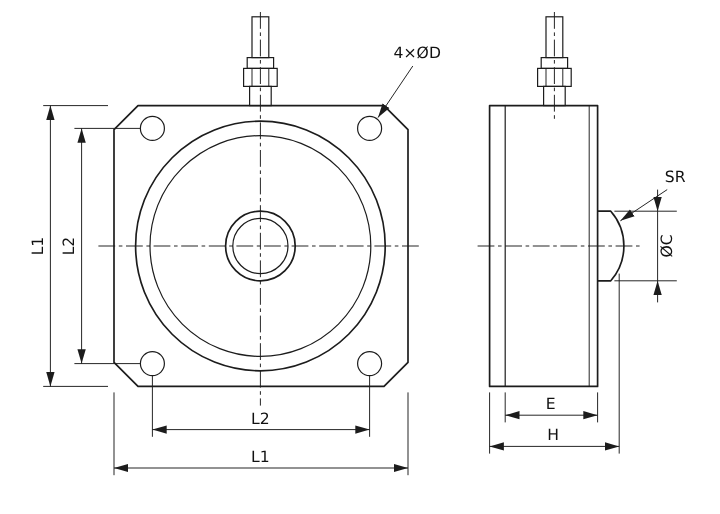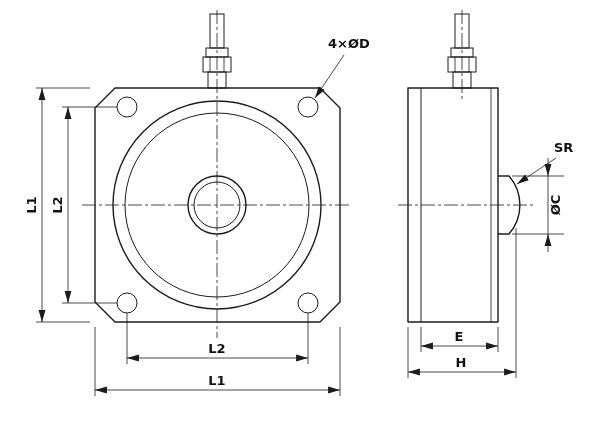--- a/index.html
+++ b/index.html
@@ -1,16 +1,16 @@
 <!DOCTYPE html>
 <html><head>
 <meta charset="utf-8">
 <style>
   html,body{margin:0;padding:0;background:#ffffff;}
-  #stage{position:relative;width:600px;height:428px;background:#ffffff;overflow:hidden;font-weight:bold;}
+  #stage{position:relative;width:600px;height:428px;background:#ffffff;overflow:hidden;}
   svg{display:block;}
   .ol  {fill:none;stroke:#1c1c1c;stroke-width:1.4;stroke-linejoin:round;}
   .med {fill:none;stroke:#1c1c1c;stroke-width:1.0;}
   .thin{fill:none;stroke:#1c1c1c;stroke-width:0.8;}
   .cl  {fill:none;stroke:#1c1c1c;stroke-width:0.8;stroke-dasharray:14 3 3 3;}
   .dim {fill:none;stroke:#1c1c1c;stroke-width:0.8;}
   .lbl {font-family:"DejaVu Sans","Liberation Sans",sans-serif;font-size:13px;fill:#111111;}
   .arrowhead{fill:#1c1c1c;stroke:none;}
 </style>
 </head>

